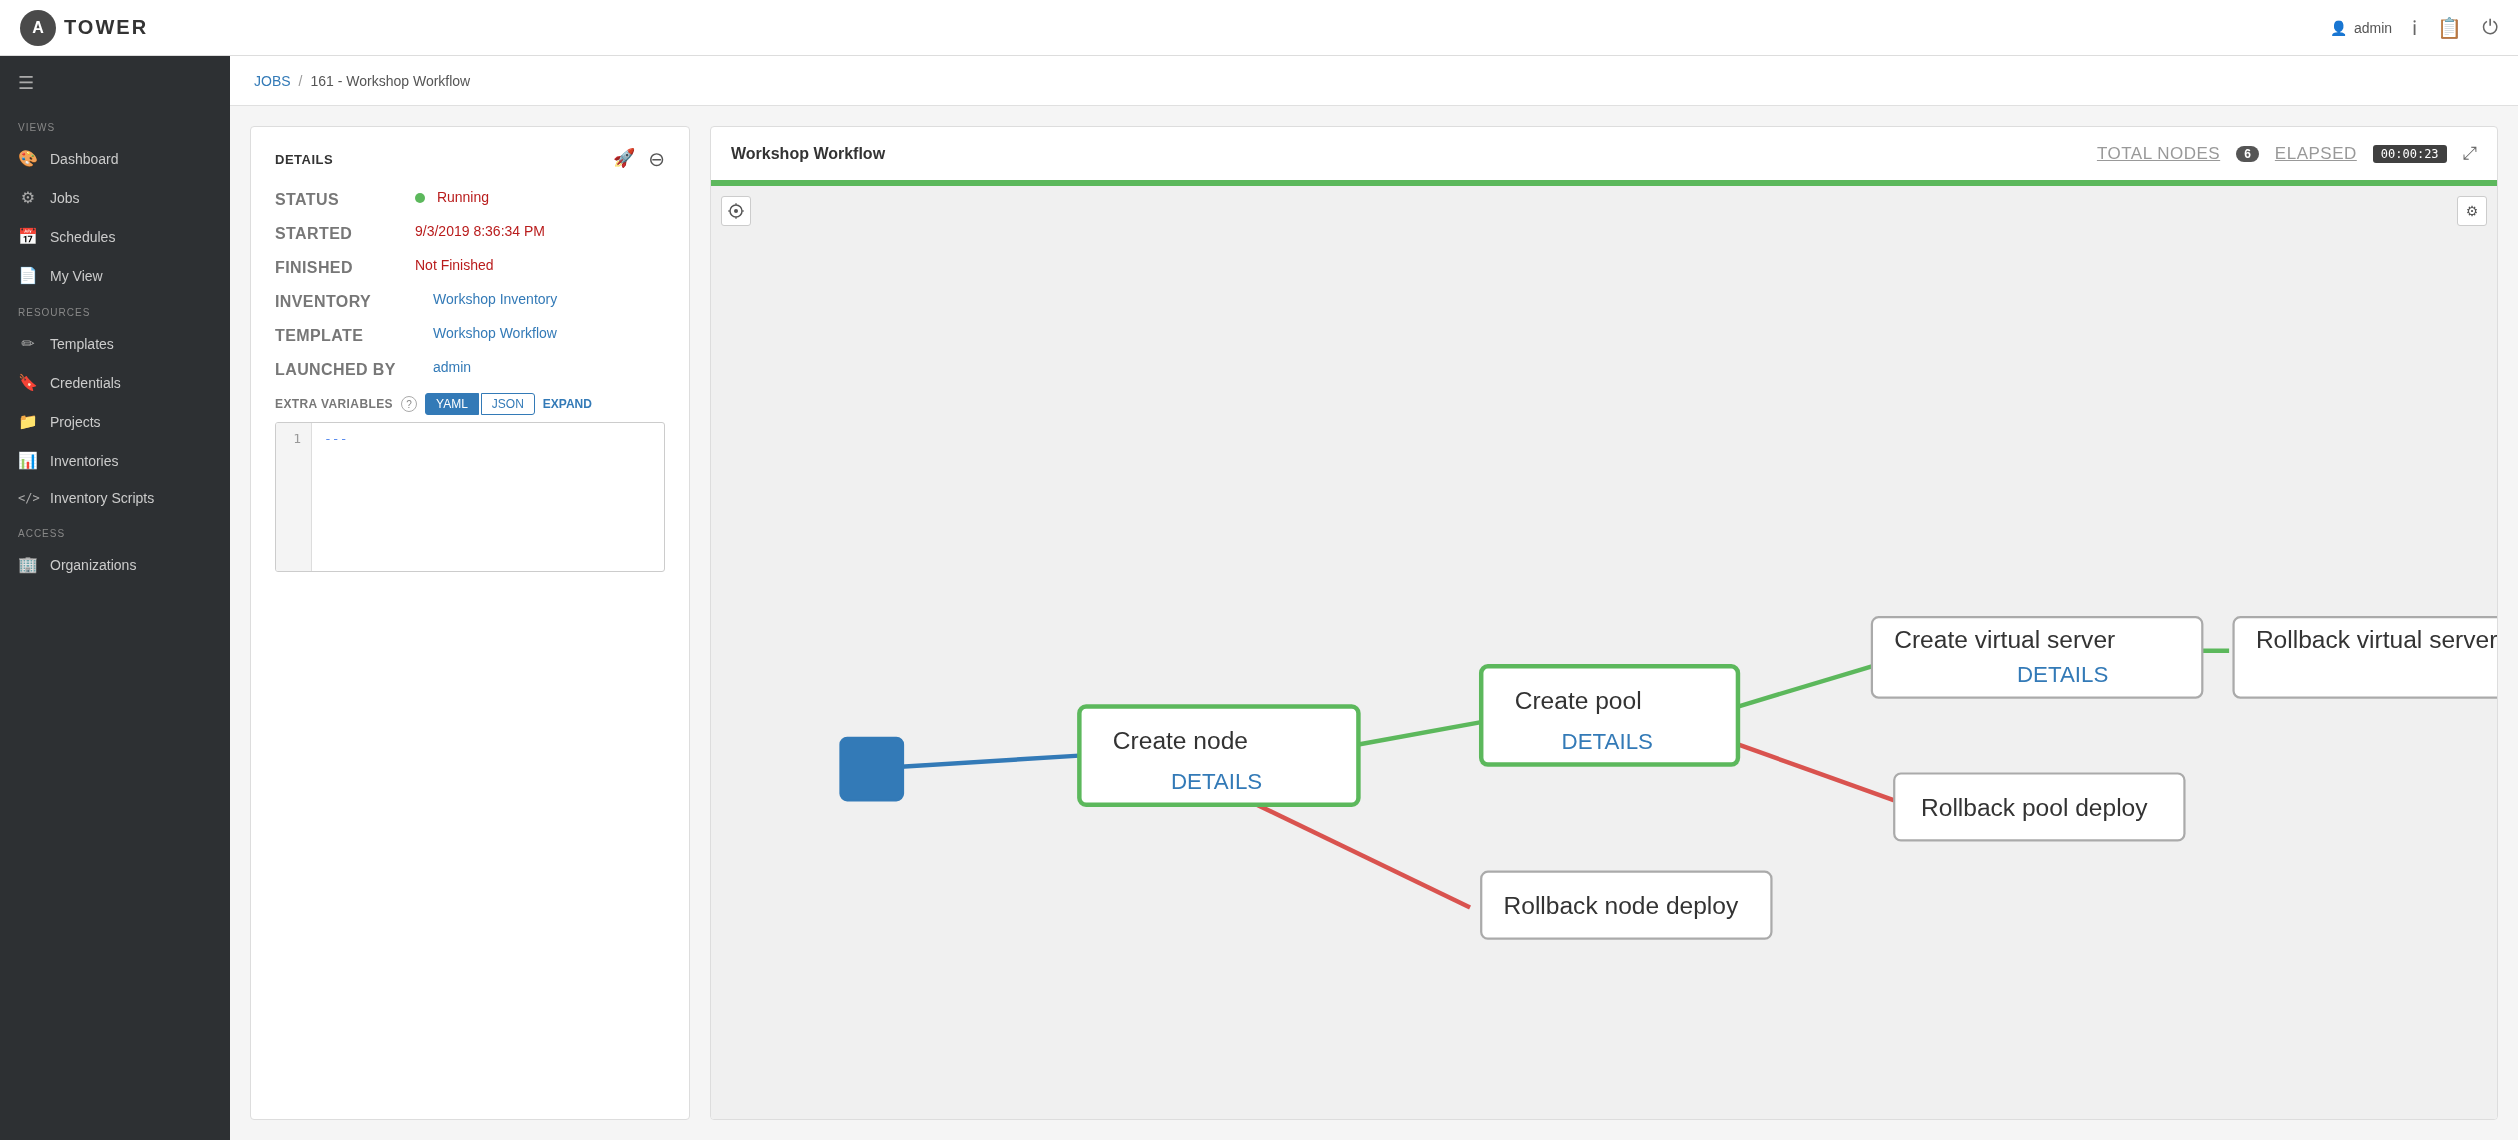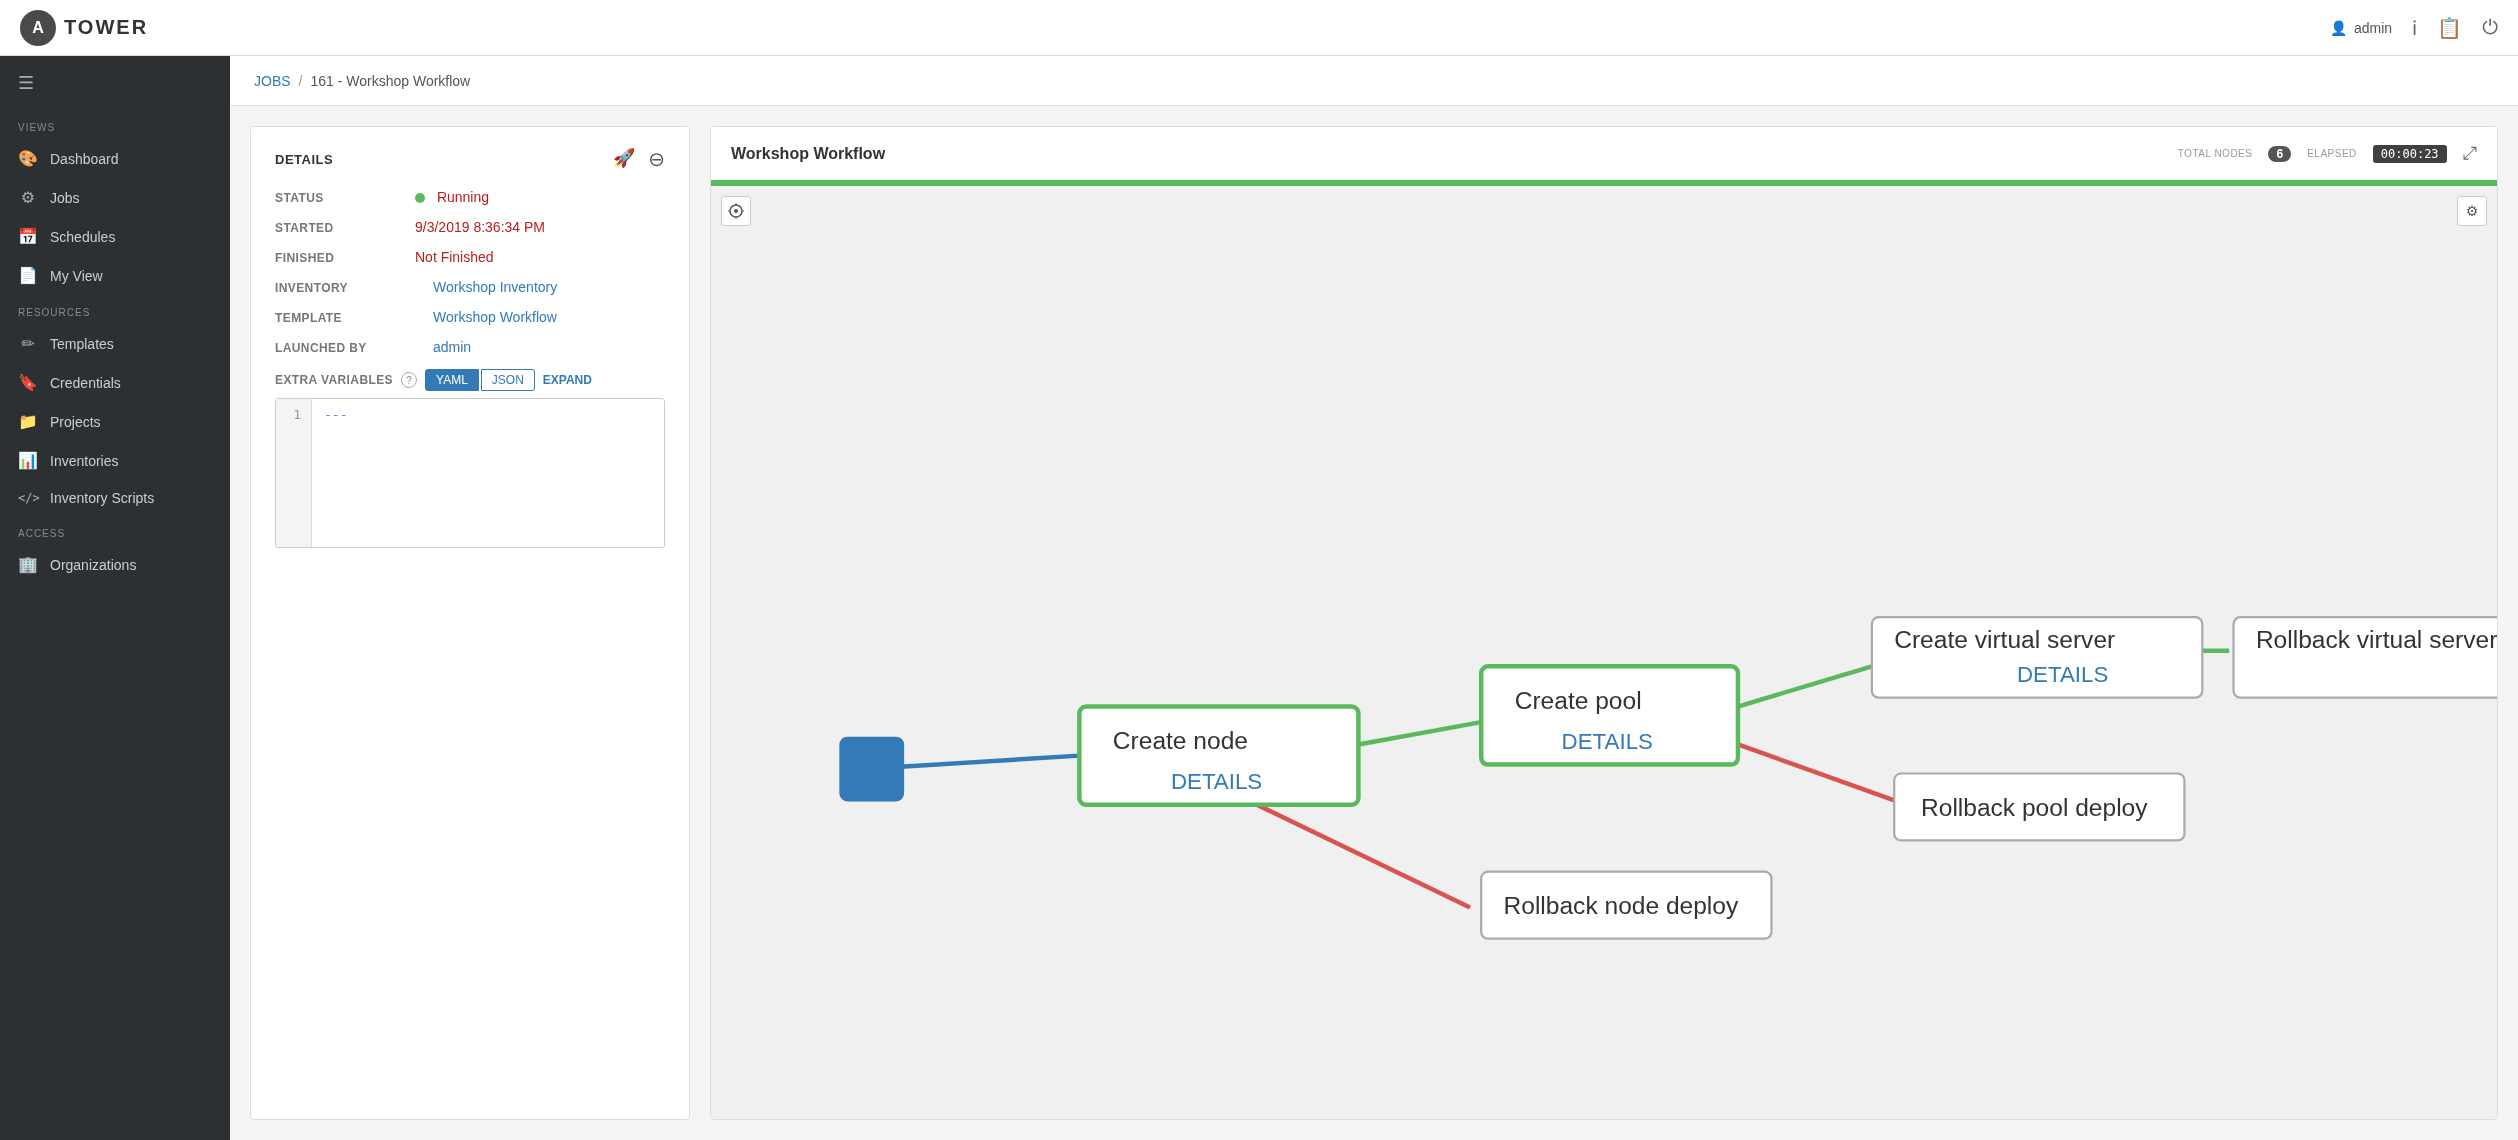--- a/index.html
+++ b/index.html
@@ -177,21 +177,21 @@
       cursor: pointer;
     }
 
     .detail-row {
       display: flex;
       margin-bottom: 14px;
       align-items: flex-start;
     }
     .detail-label {
       width: 140px;
-      font-size: 12px;
+      font-size: 16px;
       font-weight: 600;
       text-transform: uppercase;
       color: #777;
       letter-spacing: 0.4px;
       padding-top: 2px;
       flex-shrink: 0;
     }
     .detail-value {
       font-size: 14px;
       color: #b91c1c;
@@ -310,24 +310,25 @@
       font-size: 16px;
       font-weight: 600;
       color: #333;
     }
     .workflow-meta {
       display: flex;
       align-items: center;
       gap: 16px;
     }
     .meta-label {
-      font-size: 10px;
+      font-size: 17px;
       text-transform: uppercase;
       color: #999;
       letter-spacing: 0.5px;
+      text-decoration: underline;
     }
     .meta-badge {
       background: #555;
       color: #fff;
       border-radius: 10px;
       padding: 1px 8px;
       font-size: 12px;
       font-weight: 600;
     }
     .meta-time {

